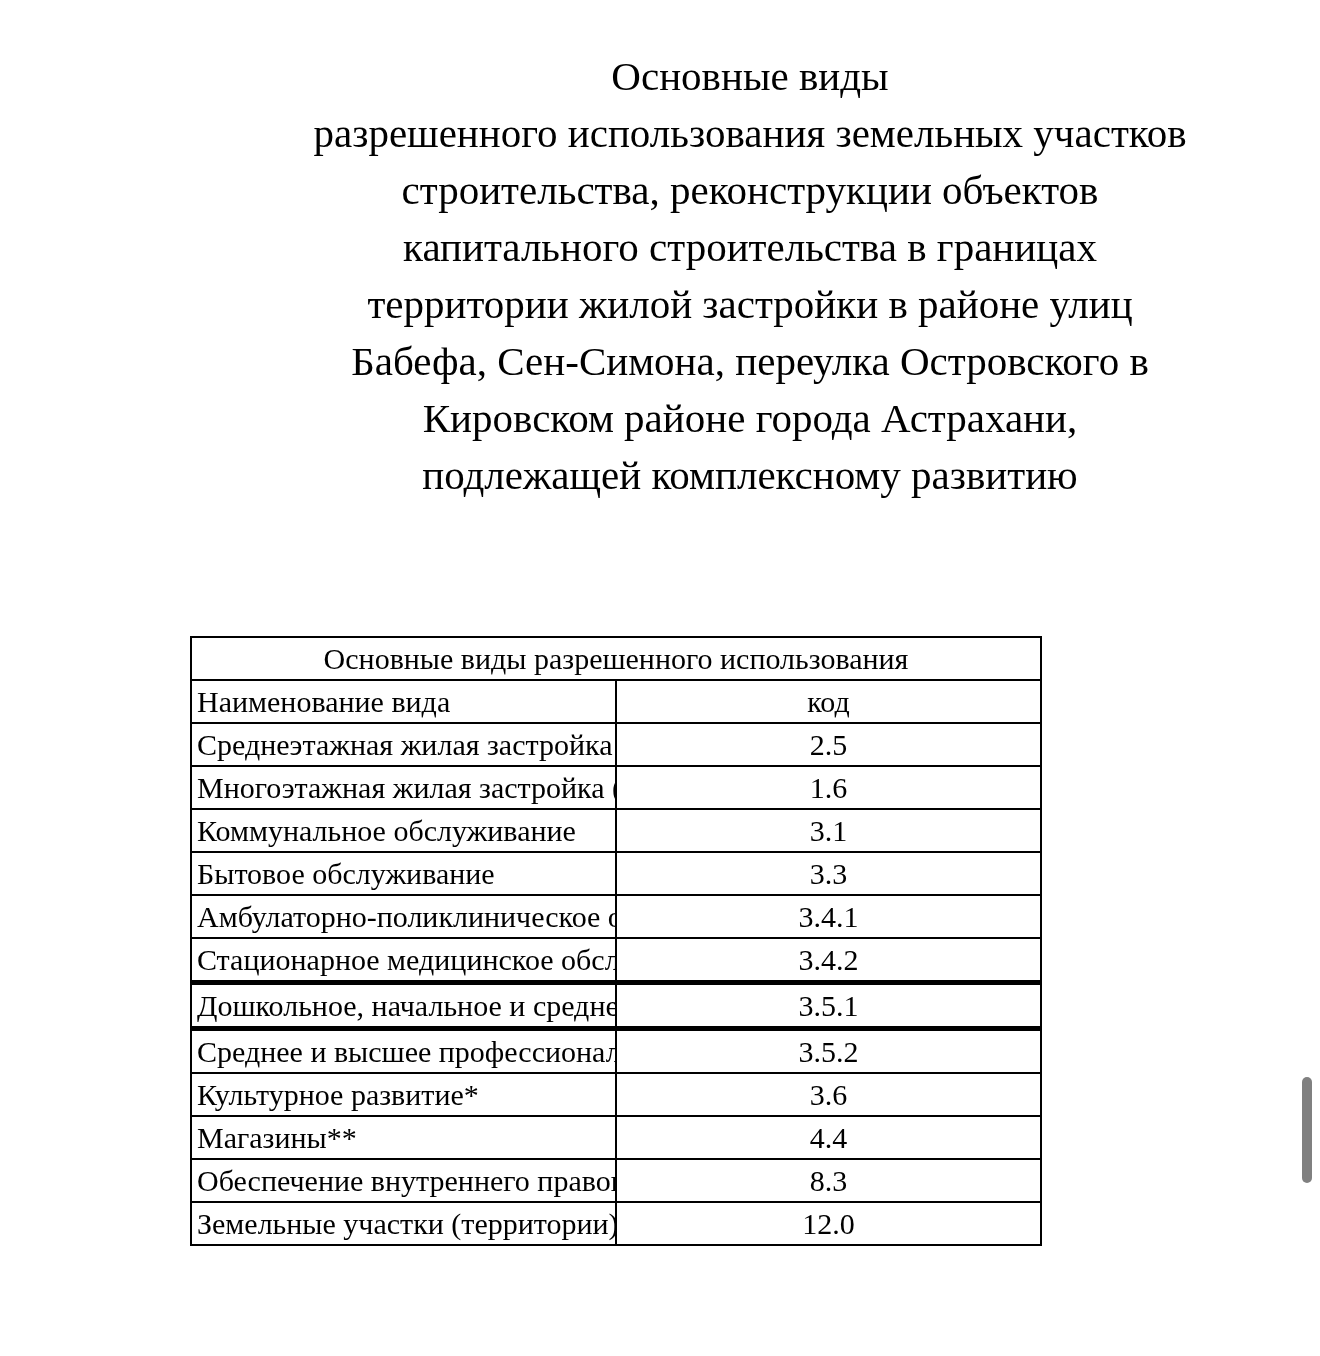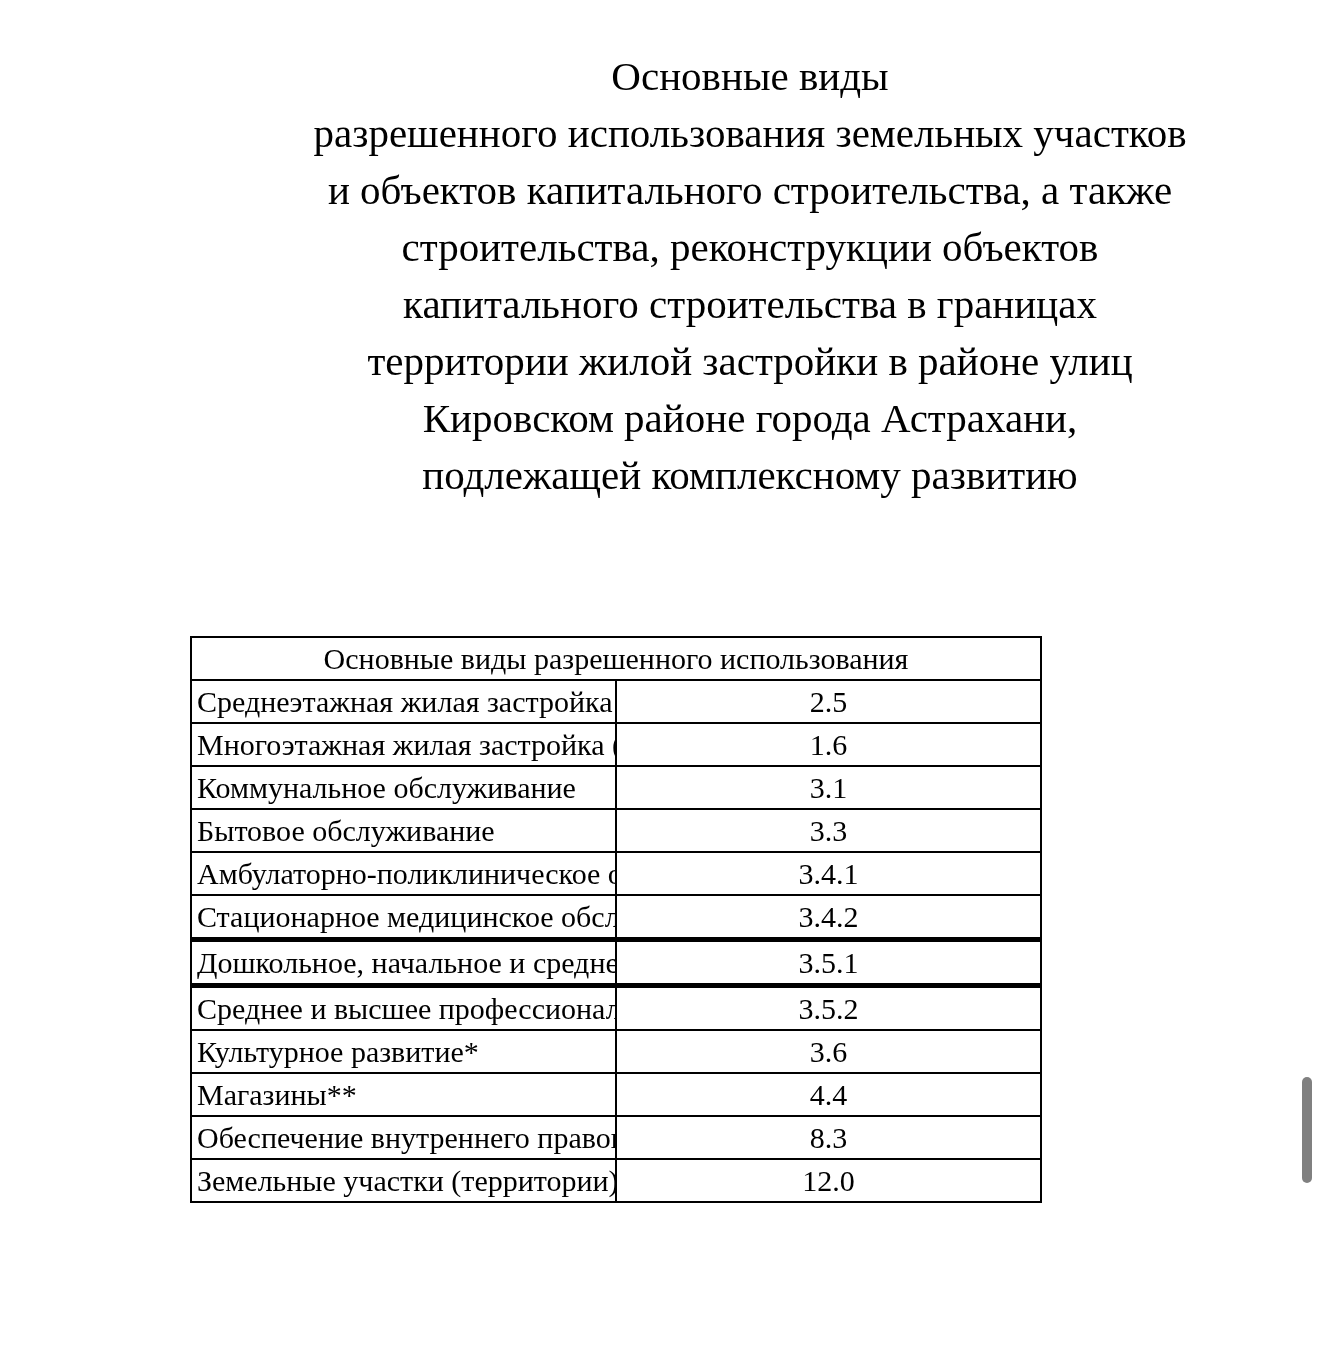--- a/index.html
+++ b/index.html
@@ -73,32 +73,36 @@
   }
 </style>
 </head>
 <body>
 
 <div class="page">
 
   <div class="doc-title">
     <div class="title-line">Основные виды</div>
     <div class="title-line">разрешенного использования земельных участков</div>
-    <div class="title-line">и объектов капитального строительства, а также</div>
     <div class="title-line">строительства, реконструкции объектов</div>
     <div class="title-line">капитального строительства в границах</div>
     <div class="title-line">территории жилой застройки в районе улиц</div>
+    <div class="title-line">Бабефа, Сен-Симона, переулка Островского в</div>
     <div class="title-line">Кировском районе города Астрахани,</div>
     <div class="title-line">подлежащей комплексному развитию</div>
   </div>
 
   <table class="land-use-table">
     <tbody>
       <tr>
         <td class="merged-header-cell" colspan="2">Основные виды разрешенного использования</td>
+      </tr>
+      <tr>
+        <td class="name-cell">Наименование вида</td>
+        <td class="code-cell">код</td>
       </tr>
       <tr>
         <td class="name-cell">Среднеэтажная жилая застройка</td>
         <td class="code-cell">2.5</td>
       </tr>
       <tr>
         <td class="name-cell">Многоэтажная жилая застройка (высотная застройка)</td>
         <td class="code-cell">1.6</td>
       </tr>
       <tr>

